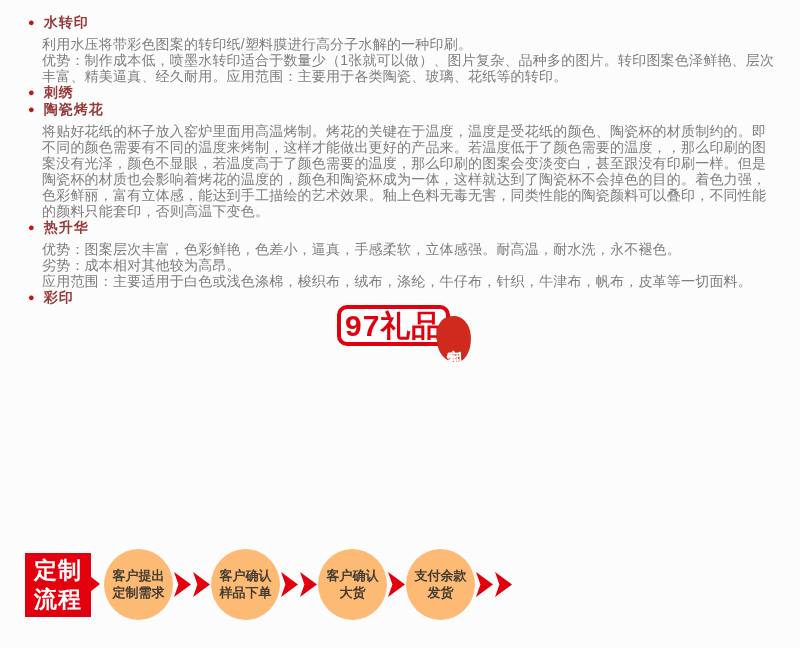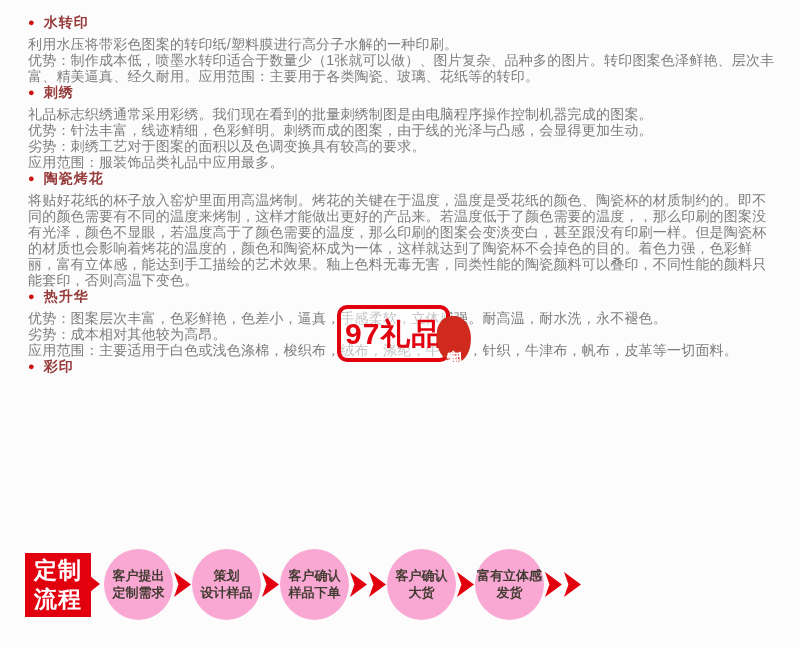--- a/index.html
+++ b/index.html
@@ -22,21 +22,21 @@
     height: 17px;
   }
   section.tech .bullet {
     color: #cc1111; font-size: 11px; line-height: 1;
   }
   section.tech .title {
     color: #963a3a; font-size: 14px; font-weight: bold;
     letter-spacing: 1px;
   }
   section.tech .body {
-    margin: 5px 0 0 0;
+    margin: 5px 0 0 14px;
     color: #7d7d7d;
     font-size: 14px;
     line-height: 16px;
     white-space: pre-line;
     letter-spacing: 0.2px;
   }
   .sec-0 { margin-bottom: 28px; }
   .sec-1 { margin-bottom: 20px; }
   .sec-2 { margin-bottom: 18px; }
   .sec-3 { margin-bottom: 33px; }
@@ -44,21 +44,21 @@
 
   
   .watermark {
     position: absolute; left: 337px; top: 305px;
     border: 4px solid #e2000f;
     border-radius: 10px;
     background: rgba(255,255,255,0.55);
     color: #e2000f;
     font-size: 30px; font-weight: bold;
     line-height: 33px; height: 33px;
-    padding: 8px 4px;
+    padding: 0 4px;
     letter-spacing: 1px;
   }
   .seal {
     position: absolute; left: 437px; top: 316px;
     width: 34px; height: 46px;
     background: #cf2a1d;
     border-radius: 48% 52% 46% 54% / 42% 50% 58% 50%;
     transform: rotate(-3deg);
     display: flex; align-items: center; justify-content: center;
   }
@@ -95,21 +95,21 @@
     content: '';
     position: absolute; right: -9px; top: 23px;
     width: 0; height: 0;
     border-left: 10px solid #e2000f;
     border-top: 8px solid transparent;
     border-bottom: 8px solid transparent;
   }
   .step-circle {
     width: 69px; height: 71px;
     border-radius: 50%;
-    background: #f9a8d4;
+    background: #fdba74;
     display: flex; align-items: center; justify-content: center;
     text-align: center;
     color: #423b31;
     font-size: 13px; font-weight: bold;
     line-height: 1.3;
     white-space: pre-line;
     flex-shrink: 0;
   }
   .arrow {
     width: 17px; height: 26px;
@@ -131,24 +131,20 @@
           <span class="title">水转印</span>
         </div>
         <p class="body">利用水压将带彩色图案的转印纸/塑料膜进行高分子水解的一种印刷。
 优势：制作成本低，喷墨水转印适合于数量少（1张就可以做）、图片复杂、品种多的图片。转印图案色泽鲜艳、层次丰富、精美逼真、经久耐用。应用范围：主要用于各类陶瓷、玻璃、花纸等的转印。</p>
       </section>
       <section class="tech sec-1">
         <div class="head">
           <span class="bullet">●</span>
           <span class="title">刺绣</span>
         </div>
-        <p class="body">礼品标志织绣通常采用彩绣。我们现在看到的批量刺绣制图是由电脑程序操作控制机器完成的图案。
-优势：针法丰富，线迹精细，色彩鲜明。刺绣而成的图案，由于线的光泽与凸感，会显得更加生动。
-劣势：刺绣工艺对于图案的面积以及色调变换具有较高的要求。
-应用范围：服装饰品类礼品中应用最多。</p>
       </section>
       <section class="tech sec-2">
         <div class="head">
           <span class="bullet">●</span>
           <span class="title">陶瓷烤花</span>
         </div>
         <p class="body">将贴好花纸的杯子放入窑炉里面用高温烤制。烤花的关键在于温度，温度是受花纸的颜色、陶瓷杯的材质制约的。即不同的颜色需要有不同的温度来烤制，这样才能做出更好的产品来。若温度低于了颜色需要的温度，，那么印刷的图案没有光泽，颜色不显眼，若温度高于了颜色需要的温度，那么印刷的图案会变淡变白，甚至跟没有印刷一样。但是陶瓷杯的材质也会影响着烤花的温度的，颜色和陶瓷杯成为一体，这样就达到了陶瓷杯不会掉色的目的。着色力强，色彩鲜丽，富有立体感，能达到手工描绘的艺术效果。釉上色料无毒无害，同类性能的陶瓷颜料可以叠印，不同性能的颜料只能套印，否则高温下变色。</p>
       </section>
       <section class="tech sec-3">
         <div class="head">
@@ -175,30 +171,28 @@
     <span class="seal-text">定制</span>
   </div>
 
   <div class="flow">
     <div class="flow-label">定制
 流程</div>
     <div id="steps" style="display:flex;align-items:center;">
         <div class="step-circle">客户提出
 定制需求</div>
         <div class="arrow"></div>
-        <div class="step-circle">策划
-设计样品</div>
         <div class="arrow"></div>
         <div class="step-circle">客户确认
 样品下单</div>
         <div class="arrow"></div>
         <div class="arrow"></div>
         <div class="step-circle">客户确认
 大货</div>
         <div class="arrow"></div>
-        <div class="step-circle">富有立体感
+        <div class="step-circle">支付余款
 发货</div>
         <div class="arrow"></div>
         <div class="arrow"></div>
       </div>
   </div>
 
 </div>
 
 </body></html>

